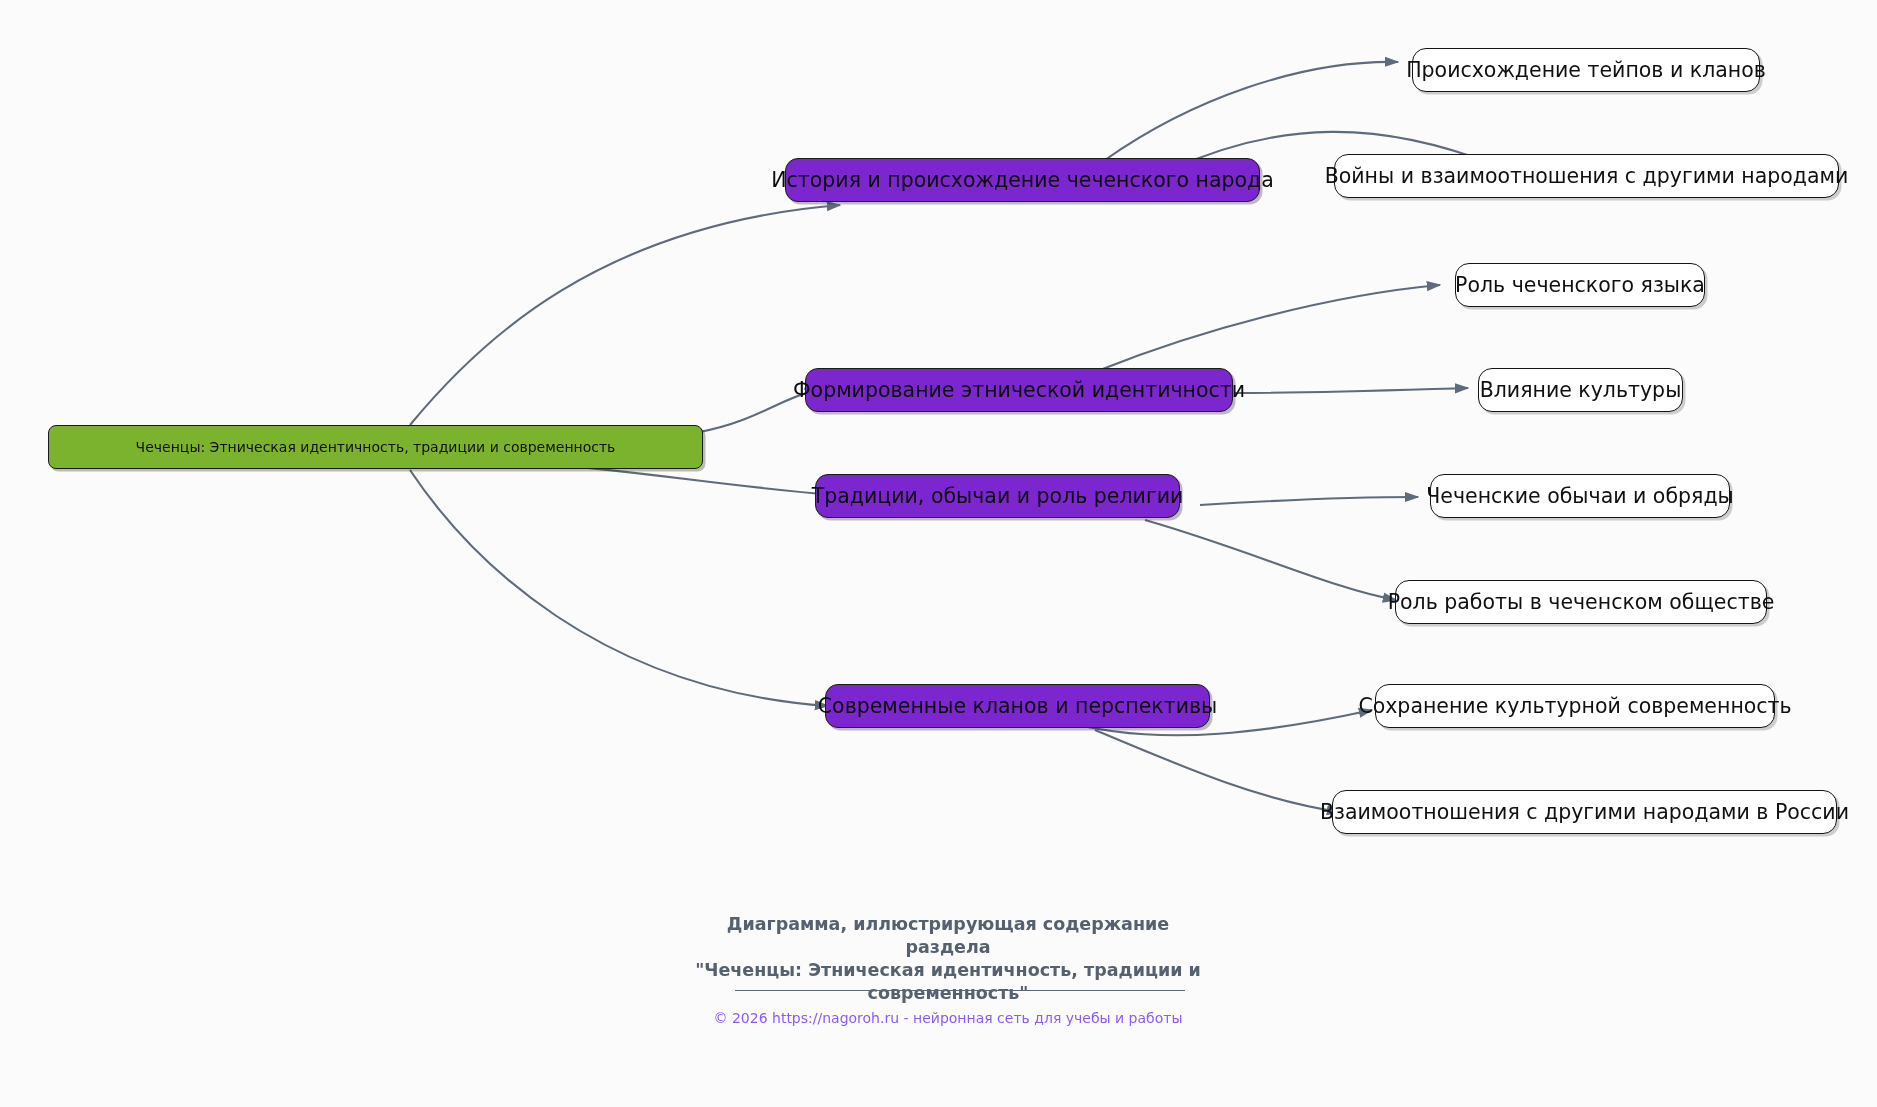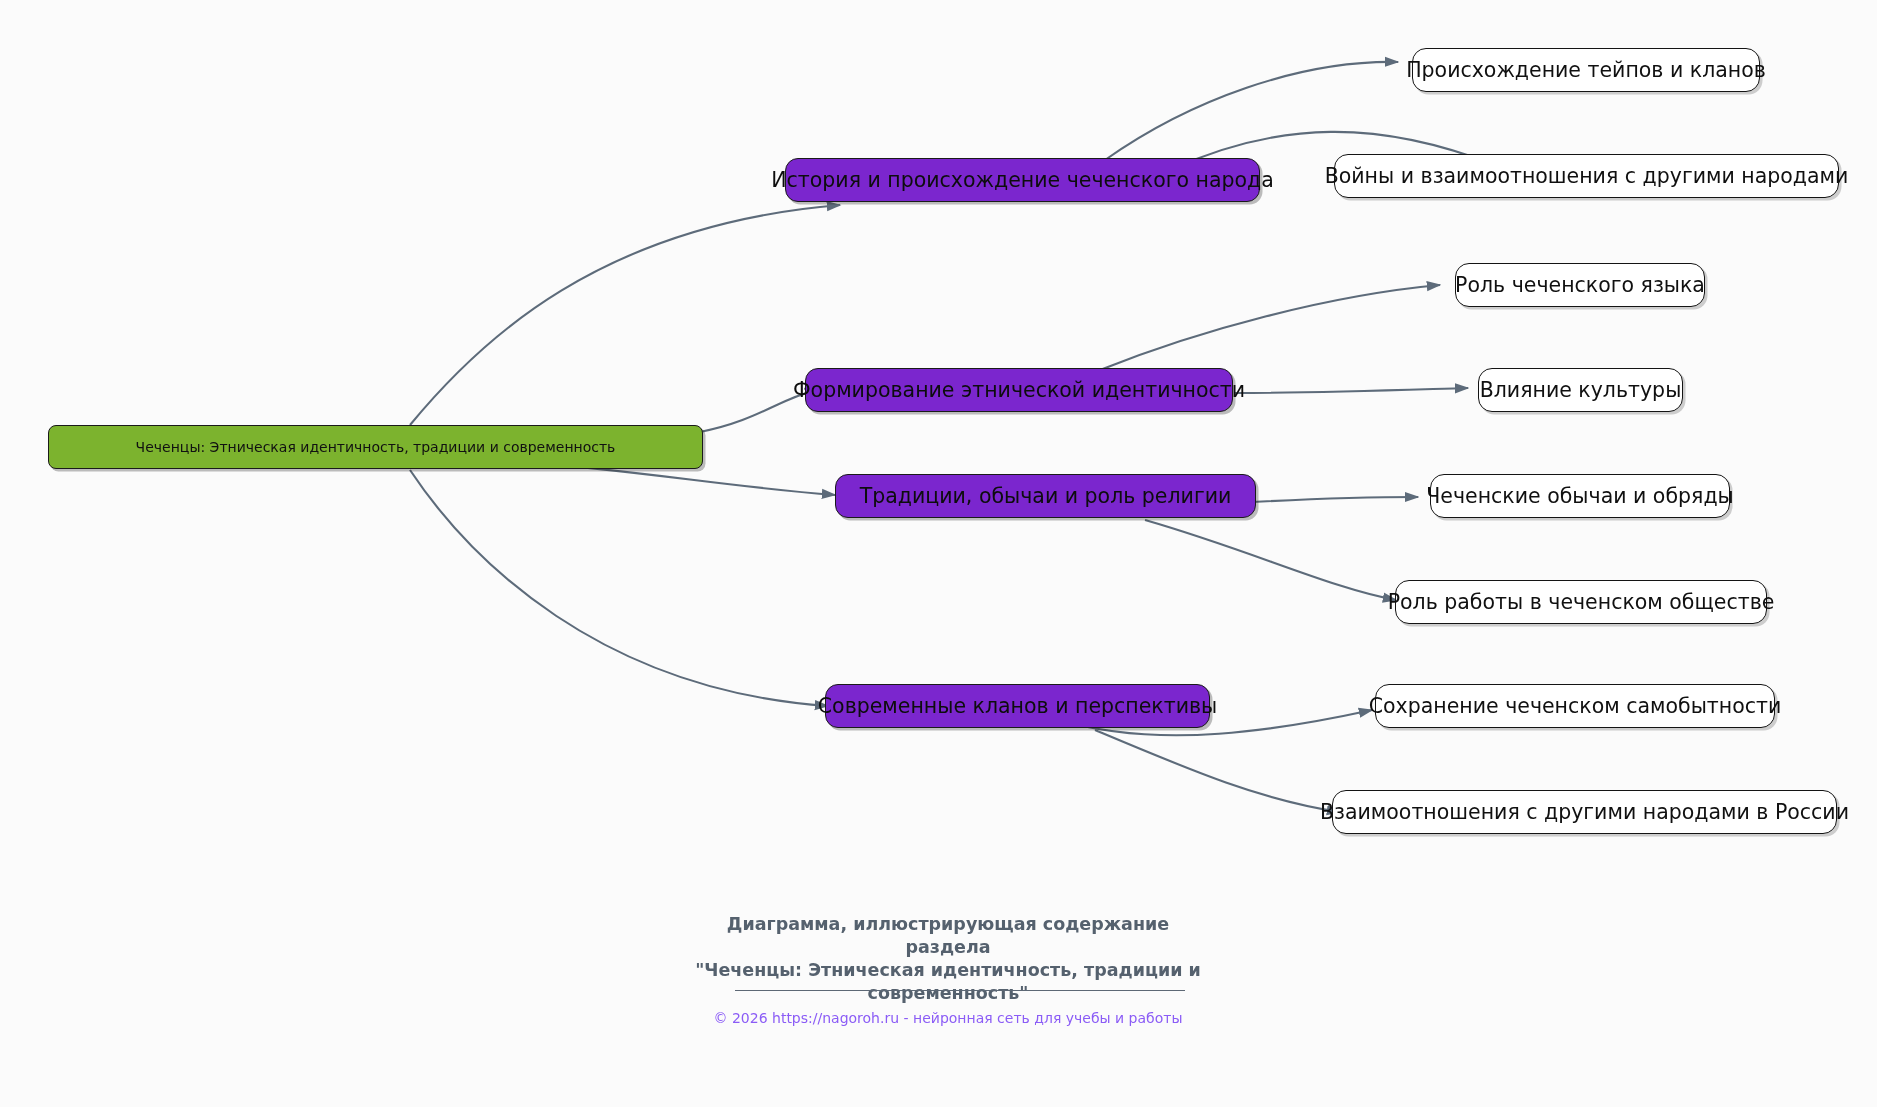--- a/index.html
+++ b/index.html
@@ -116,21 +116,21 @@
   </div>
 
   <div class="node branch" style="left:785px;top:158px;width:475px;height:44px;">
     <span>История и происхождение чеченского народа</span>
   </div>
 
   <div class="node branch" style="left:805px;top:368px;width:428px;height:44px;">
     <span>Формирование этнической идентичности</span>
   </div>
 
-  <div class="node branch" style="left:835px;top:474px;width:421px;height:44px;justify-content:center;">
+  <div class="node branch" style="left:815px;top:474px;width:365px;height:44px;justify-content:center;">
     <span>Традиции, обычаи и роль религии</span>
   </div>
 
   <div class="node branch" style="left:825px;top:684px;width:385px;height:44px;">
     <span>Современные кланов и перспективы</span>
   </div>
 
   <div class="node leaf" style="left:1412px;top:48px;width:348px;height:44px;">
     <span>Происхождение тейпов и кланов</span>
   </div>
@@ -149,21 +149,21 @@
 
   <div class="node leaf" style="left:1430px;top:474px;width:300px;height:44px;">
     <span>Чеченские обычаи и обряды</span>
   </div>
 
   <div class="node leaf" style="left:1395px;top:580px;width:372px;height:44px;">
     <span>Роль работы в чеченском обществе</span>
   </div>
 
   <div class="node leaf" style="left:1375px;top:684px;width:400px;height:44px;">
-    <span>Сохранение чеченском самобытности</span>
+    <span>Сохранение культурной современность</span>
   </div>
 
   <div class="node leaf" style="left:1332px;top:790px;width:505px;height:44px;">
     <span>Взаимоотношения с другими народами в России</span>
   </div>
 
   <div class="caption">
     <div>Диаграмма, иллюстрирующая содержание раздела</div>
     <div>"Чеченцы: Этническая идентичность, традиции и</div>
     <div>современность"</div>

